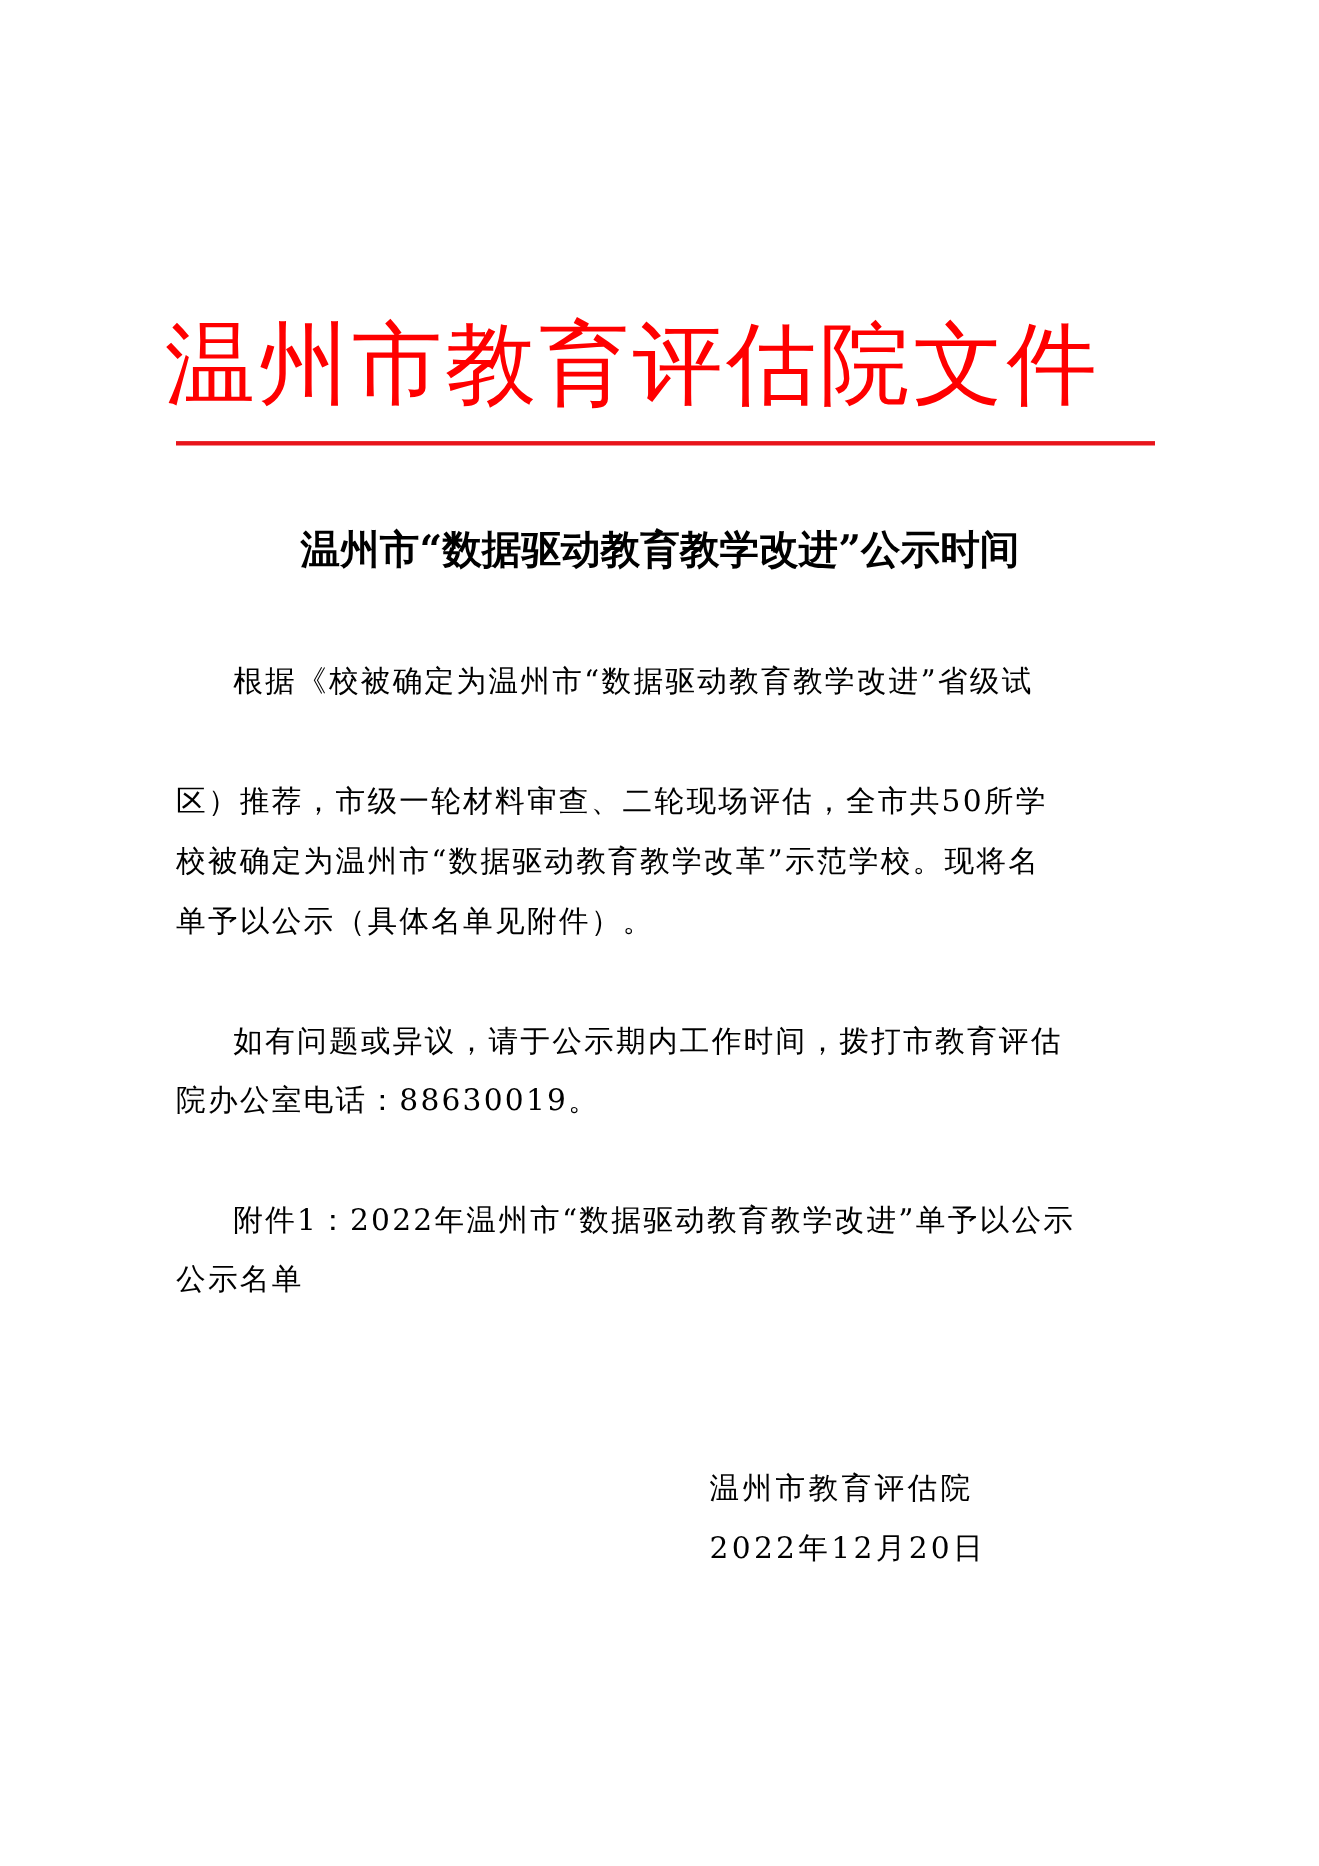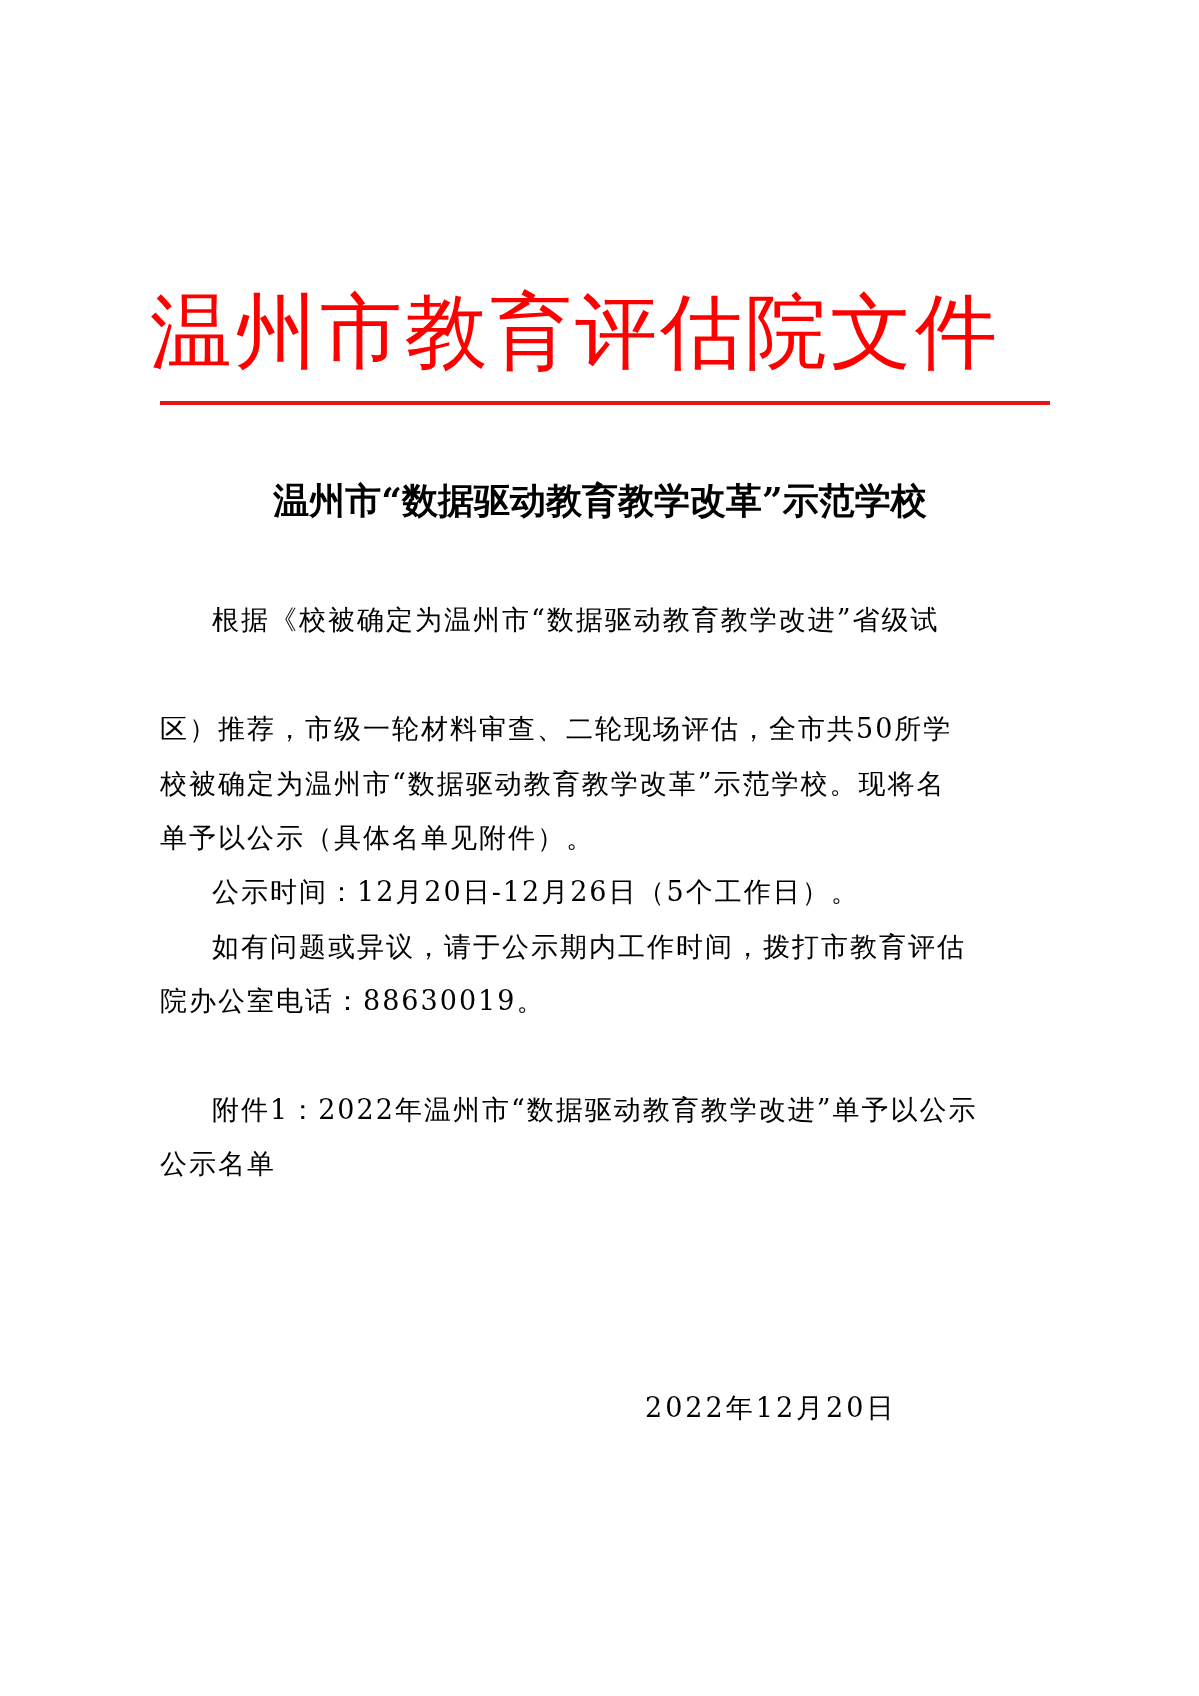--- a/index.html
+++ b/index.html
@@ -28,28 +28,28 @@
       letter-spacing: 3px; }
   </style>
 </head>
 <body>
 
 <div class="page">
 
   <div class="red-header">温州市教育评估院文件</div>
   <div class="red-rule"></div>
 
-  <div class="title l1">温州市“数据驱动教育教学改革”示范学校</div>
+  <div class="title l1">温州市“数据驱动教育教学改进”公示时间</div>
 
   <div class="line ind" style="top:592px">根据《校被确定为温州市“数据驱动教育教学改进”省级试</div>
   <div class="line noind" style="top:701px">区）推荐，市级一轮材料审查、二轮现场评估，全市共50所学</div>
   <div class="line noind" style="top:756px">校被确定为温州市“数据驱动教育教学改革”示范学校。现将名</div>
   <div class="line noind" style="top:810px">单予以公示（具体名单见附件）。</div>
-  <div class="line ind" style="top:864px">公示时间：12月20日-12月26日（5个工作日）。</div>
   <div class="line ind" style="top:919px">如有问题或异议，请于公示期内工作时间，拨打市教育评估</div>
   <div class="line noind" style="top:973px">院办公室电话：88630019。</div>
 
   <div class="line ind" style="top:1082px">附件1：2022年温州市“数据驱动教育教学改进”单予以公示</div>
   <div class="line noind" style="top:1136px">公示名单</div>
 
+  <div class="sig" style="top:1326px">温州市教育评估院</div>
   <div class="sig" style="top:1380px">2022年12月20日</div>
 
 </div>
 
 </body></html>

